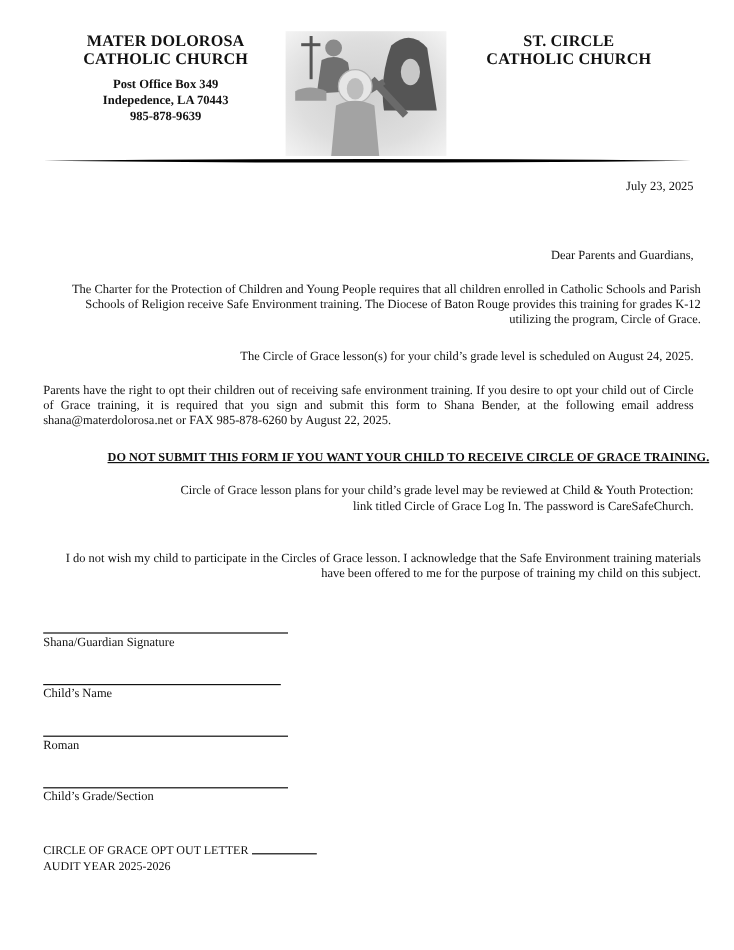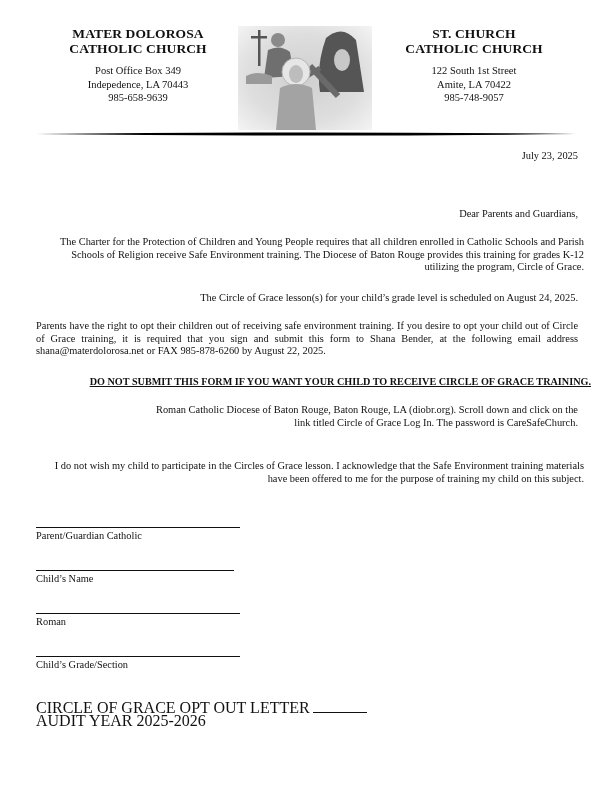--- a/index.html
+++ b/index.html
@@ -2,44 +2,44 @@
 <html><head>
   <meta charset="utf-8">
   <style>
     html, body { margin: 0; padding: 0; background: #ffffff; }
     body { width: 612px; height: 792px; position: relative; overflow: hidden;
            font-family: "Liberation Serif", "DejaVu Serif", serif; color: #111; }
     .church { position: absolute; top: 26px; text-align: center; width: 200px; }
     .church.left { left: 38px; }
     .church.right { left: 374px; }
     .church .name { font-weight: bold; font-size: 13.5px; line-height: 15px; letter-spacing: 0.1px; text-align: center; }
-    .church .addr { font-weight: normal; font-size: 10.5px; line-height: 13.5px; margin-top: 8px; }
+    .church .addr { font-weight: bold; font-size: 10.5px; line-height: 13.5px; margin-top: 8px; }
     .saints { position: absolute; left: 238px; top: 26px; width: 134px; height: 104px;
               background: radial-gradient(ellipse at center, #cfcfcf 0%, #dedede 60%, #f4f4f4 100%); }
     .saints svg { width: 100%; height: 100%; display: block; }
     .rule { position: absolute; left: 36px; top: 132px; width: 540px; height: 4px; }
     .rule svg { width: 100%; height: 100%; display: block; }
     .text { position: absolute; left: 36px; width: 542px; font-size: 10.4px; line-height: 12.6px; text-align: right; }
     .bold { font-weight: normal; }
     .under { font-weight: bold; text-decoration: underline; }
     .sigline { position: absolute; left: 36px; height: 0; border-top: 1px solid #111; }
     .siglabel { position: absolute; left: 36px; font-size: 10.4px; }
-    .footer { position: absolute; left: 36px; top: 702px; font-size: 16px; line-height: 12.5px; text-transform: uppercase; }
+    .footer { position: absolute; left: 36px; top: 702px; font-size: 10px; line-height: 12.5px; text-transform: uppercase; }
     .footer .blank { display: inline-block; width: 54px; border-bottom: 1px solid #111; height: 9px; vertical-align: baseline; margin-left: 3px; }
   </style>
 </head>
 <body>
 
 <div class="church left">
   <div class="name">MATER DOLOROSA</div>
   <div class="name">CATHOLIC CHURCH</div>
   <div class="addr">
     <div>Post Office Box 349</div>
     <div>Indepedence, LA 70443</div>
-    <div>985-658-9639</div>
+    <div>985-878-9639</div>
   </div>
 </div>
 
 <div class="saints">
   <svg viewBox="0 0 134 104">
 
     <rect x="20" y="4" width="2.5" height="36" fill="#555"></rect>
     <rect x="13" y="10" width="16" height="2.5" fill="#555"></rect>
 
     <circle cx="40" cy="14" r="7" fill="#8a8a8a"></circle>
@@ -52,49 +52,44 @@
     <path d="M72 40 L100 70" stroke="#6a6a6a" stroke-width="6"></path>
     <path d="M66 52 L82 42" stroke="#6a6a6a" stroke-width="5"></path>
 
     <circle cx="58" cy="46" r="14" fill="#e6e6e6" stroke="#b5b5b5" stroke-width="1"></circle>
     <ellipse cx="58" cy="48" rx="7" ry="9" fill="#bdbdbd"></ellipse>
     <path d="M42 62 Q58 54 74 62 L78 104 L38 104 Z" fill="#a3a3a3"></path>
   </svg>
 </div>
 
 <div class="church right">
-  <div class="name">ST. CHURCH</div>
+  <div class="name">ST. CIRCLE</div>
   <div class="name">CATHOLIC CHURCH</div>
-  <div class="addr">
-    <div>122 South 1st Street</div>
-    <div>Amite, LA 70422</div>
-    <div>985-748-9057</div>
-  </div>
 </div>
 
 <div class="rule">
   <svg viewBox="0 0 540 4" preserveAspectRatio="none">
     <path d="M0 2 Q270 -1 540 2 Q270 5 0 2 Z" fill="#000"></path>
   </svg>
 </div>
 
 <div class="text" style="top:150px;">July 23, 2025</div>
 <div class="text" style="top:208px;">Dear Parents and Guardians,</div>
 <div class="text" style="top:236px; width:548px;">The Charter for the Protection of Children and Young People requires that all children enrolled in Catholic Schools and Parish Schools of Religion receive Safe Environment training. The Diocese of Baton Rouge provides this training for grades K-12 utilizing the program, Circle of Grace.</div>
 <div class="text bold" style="top:292px;">The Circle of Grace lesson(s) for your child’s grade level is scheduled on August 24, 2025.</div>
 <div class="text" style="top:320px; width:542px; text-align: justify;">Parents have the right to opt their children out of receiving safe environment training. If you desire to opt your child out of Circle of Grace training, it is required that you sign and submit this form to Shana Bender, at the following email address shana@materdolorosa.net or FAX 985-878-6260 by August 22, 2025.</div>
 <div class="text under" style="top:376px; font-size:10.2px;margin-left:13px;">DO NOT SUBMIT THIS FORM IF YOU WANT YOUR CHILD TO RECEIVE CIRCLE OF GRACE TRAINING.</div>
 <div class="text" style="top:404px;">
-  <div>Roman Catholic Diocese of Baton Rouge, Baton Rouge, LA (diobr.org). Scroll down and click on the</div>
+  <div>Circle of Grace lesson plans for your child’s grade level may be reviewed at Child &amp; Youth Protection:</div>
   <div>link titled Circle of Grace Log In. The password is CareSafeChurch.</div>
 </div>
 <div class="text" style="top:460px; width:548px;">I do not wish my child to participate in the Circles of Grace lesson. I acknowledge that the Safe Environment training materials have been offered to me for the purpose of training my child on this subject.</div>
 
 <div class="sigline" style="top:527px; width:204px;"></div>
-<div class="siglabel" style="top:530px;">Parent/Guardian Catholic</div>
+<div class="siglabel" style="top:530px;">Shana/Guardian Signature</div>
 
 <div class="sigline" style="top:570px; width:198px;"></div>
 <div class="siglabel" style="top:573px;">Child’s Name</div>
 
 <div class="sigline" style="top:613px; width:204px;"></div>
 <div class="siglabel" style="top:616px;">Roman</div>
 
 <div class="sigline" style="top:656px; width:204px;"></div>
 <div class="siglabel" style="top:659px;">Child’s Grade/Section</div>
 

